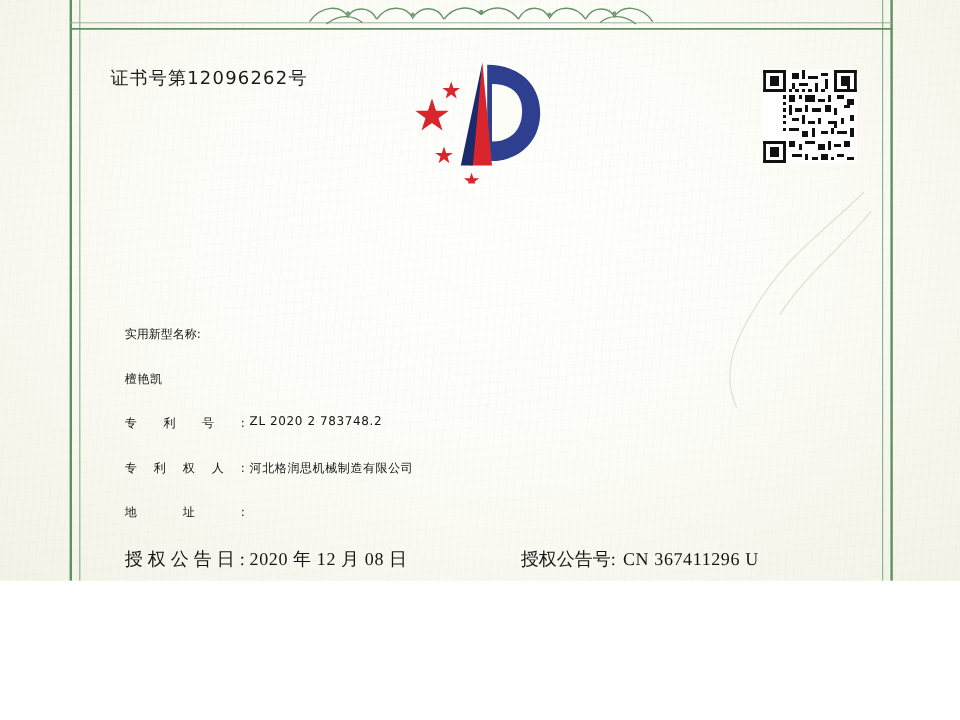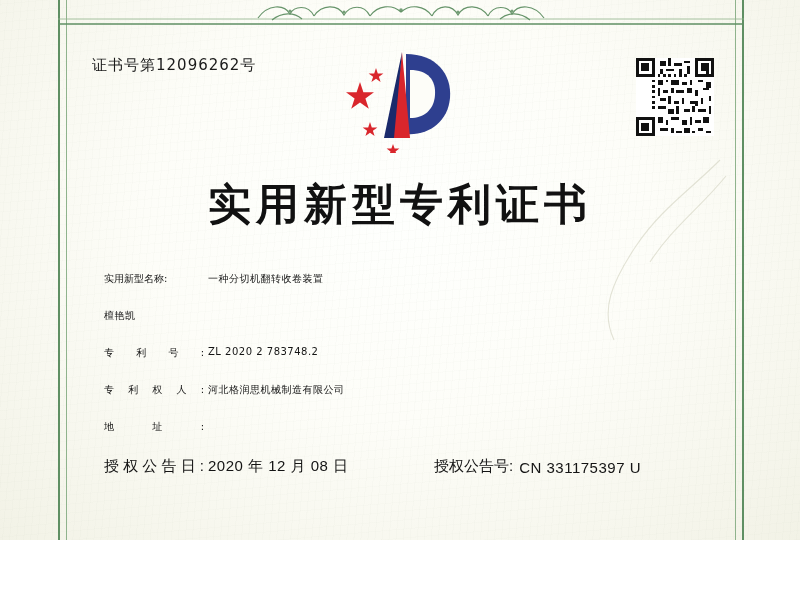--- a/index.html
+++ b/index.html
@@ -10,21 +10,21 @@
     width: 800px;
     height: 600px;
     background: #ffffff;
     font-family: "Liberation Sans", sans-serif;
     overflow: hidden;
   }
 
   .certificate {
     position: relative;
     width: 800px;
-    height: 540px;
+    height: 484px;
     background: radial-gradient(ellipse at 50% 40%, #fefffd 0%, #fdfdf8 45%, #f7f7ee 75%, #f2f2e6 100%);
     overflow: hidden;
   }
 
   
   .paper-wash {
     position: absolute;
     inset: 0;
     background:
       repeating-linear-gradient(95deg, rgba(180,190,170,0.045) 0 1px, rgba(255,255,255,0) 1px 7px),
@@ -148,21 +148,21 @@
   .field-value {
     letter-spacing: 0.5px;
   }
 
   
   .bottom-row {
     display: flex;
     align-items: baseline;
     font-size: 15px;
     color: #141414;
-    font-family: Liberation Sans, sans-serif;
+    font-family: Liberation Serif, serif;
   }
   .bottom-left {
     display: flex;
     align-items: baseline;
     flex: 0 0 330px;
   }
   .bottom-right {
     display: flex;
     align-items: flex-end;
   }
@@ -321,27 +321,25 @@
           <rect x="18" y="26" width="2" height="2"></rect>
         <rect x="21" y="27" width="1" height="1"></rect>
           <rect x="23" y="26" width="2" height="1"></rect>
         <rect x="26" y="27" width="2" height="1"></rect>
         <rect x="22" y="17" width="1" height="1"></rect>
           <rect x="26" y="5" width="1" height="1"></rect>
       </g>
     </svg>
   </div>
 
-  <div class="main-title">实用新型专利证书</div>
 
   <div class="fields">
 
     <div class="field-row">
       <span class="field-label">实用新型名称:</span>
-      <span class="field-value">一种分切机翻转收卷装置</span>
     </div>
 
     <div class="field-row">
       <span class="field-value">檀艳凯</span>
     </div>
 
     <div class="field-row">
       <span class="field-label spaced">专利号:</span>
       <span class="field-value">ZL 2020 2 783748.2</span>
     </div>
@@ -356,18 +354,18 @@
       <span class="field-label spaced">地址:</span>
     </div>
 
     <div class="bottom-row">
       <span class="bottom-left">
         <span class="field-label spaced">授权公告日:</span>
         <span class="field-value">2020 年 12 月 08 日</span>
       </span>
       <span class="bottom-right">
         <span class="field-label">授权公告号:</span>
-        <span class="field-value">CN 331175397 U</span>
+        <span class="field-value">CN 367411296 U</span>
       </span>
     </div>
 
   </div>
 </div>
 
 </body></html>

